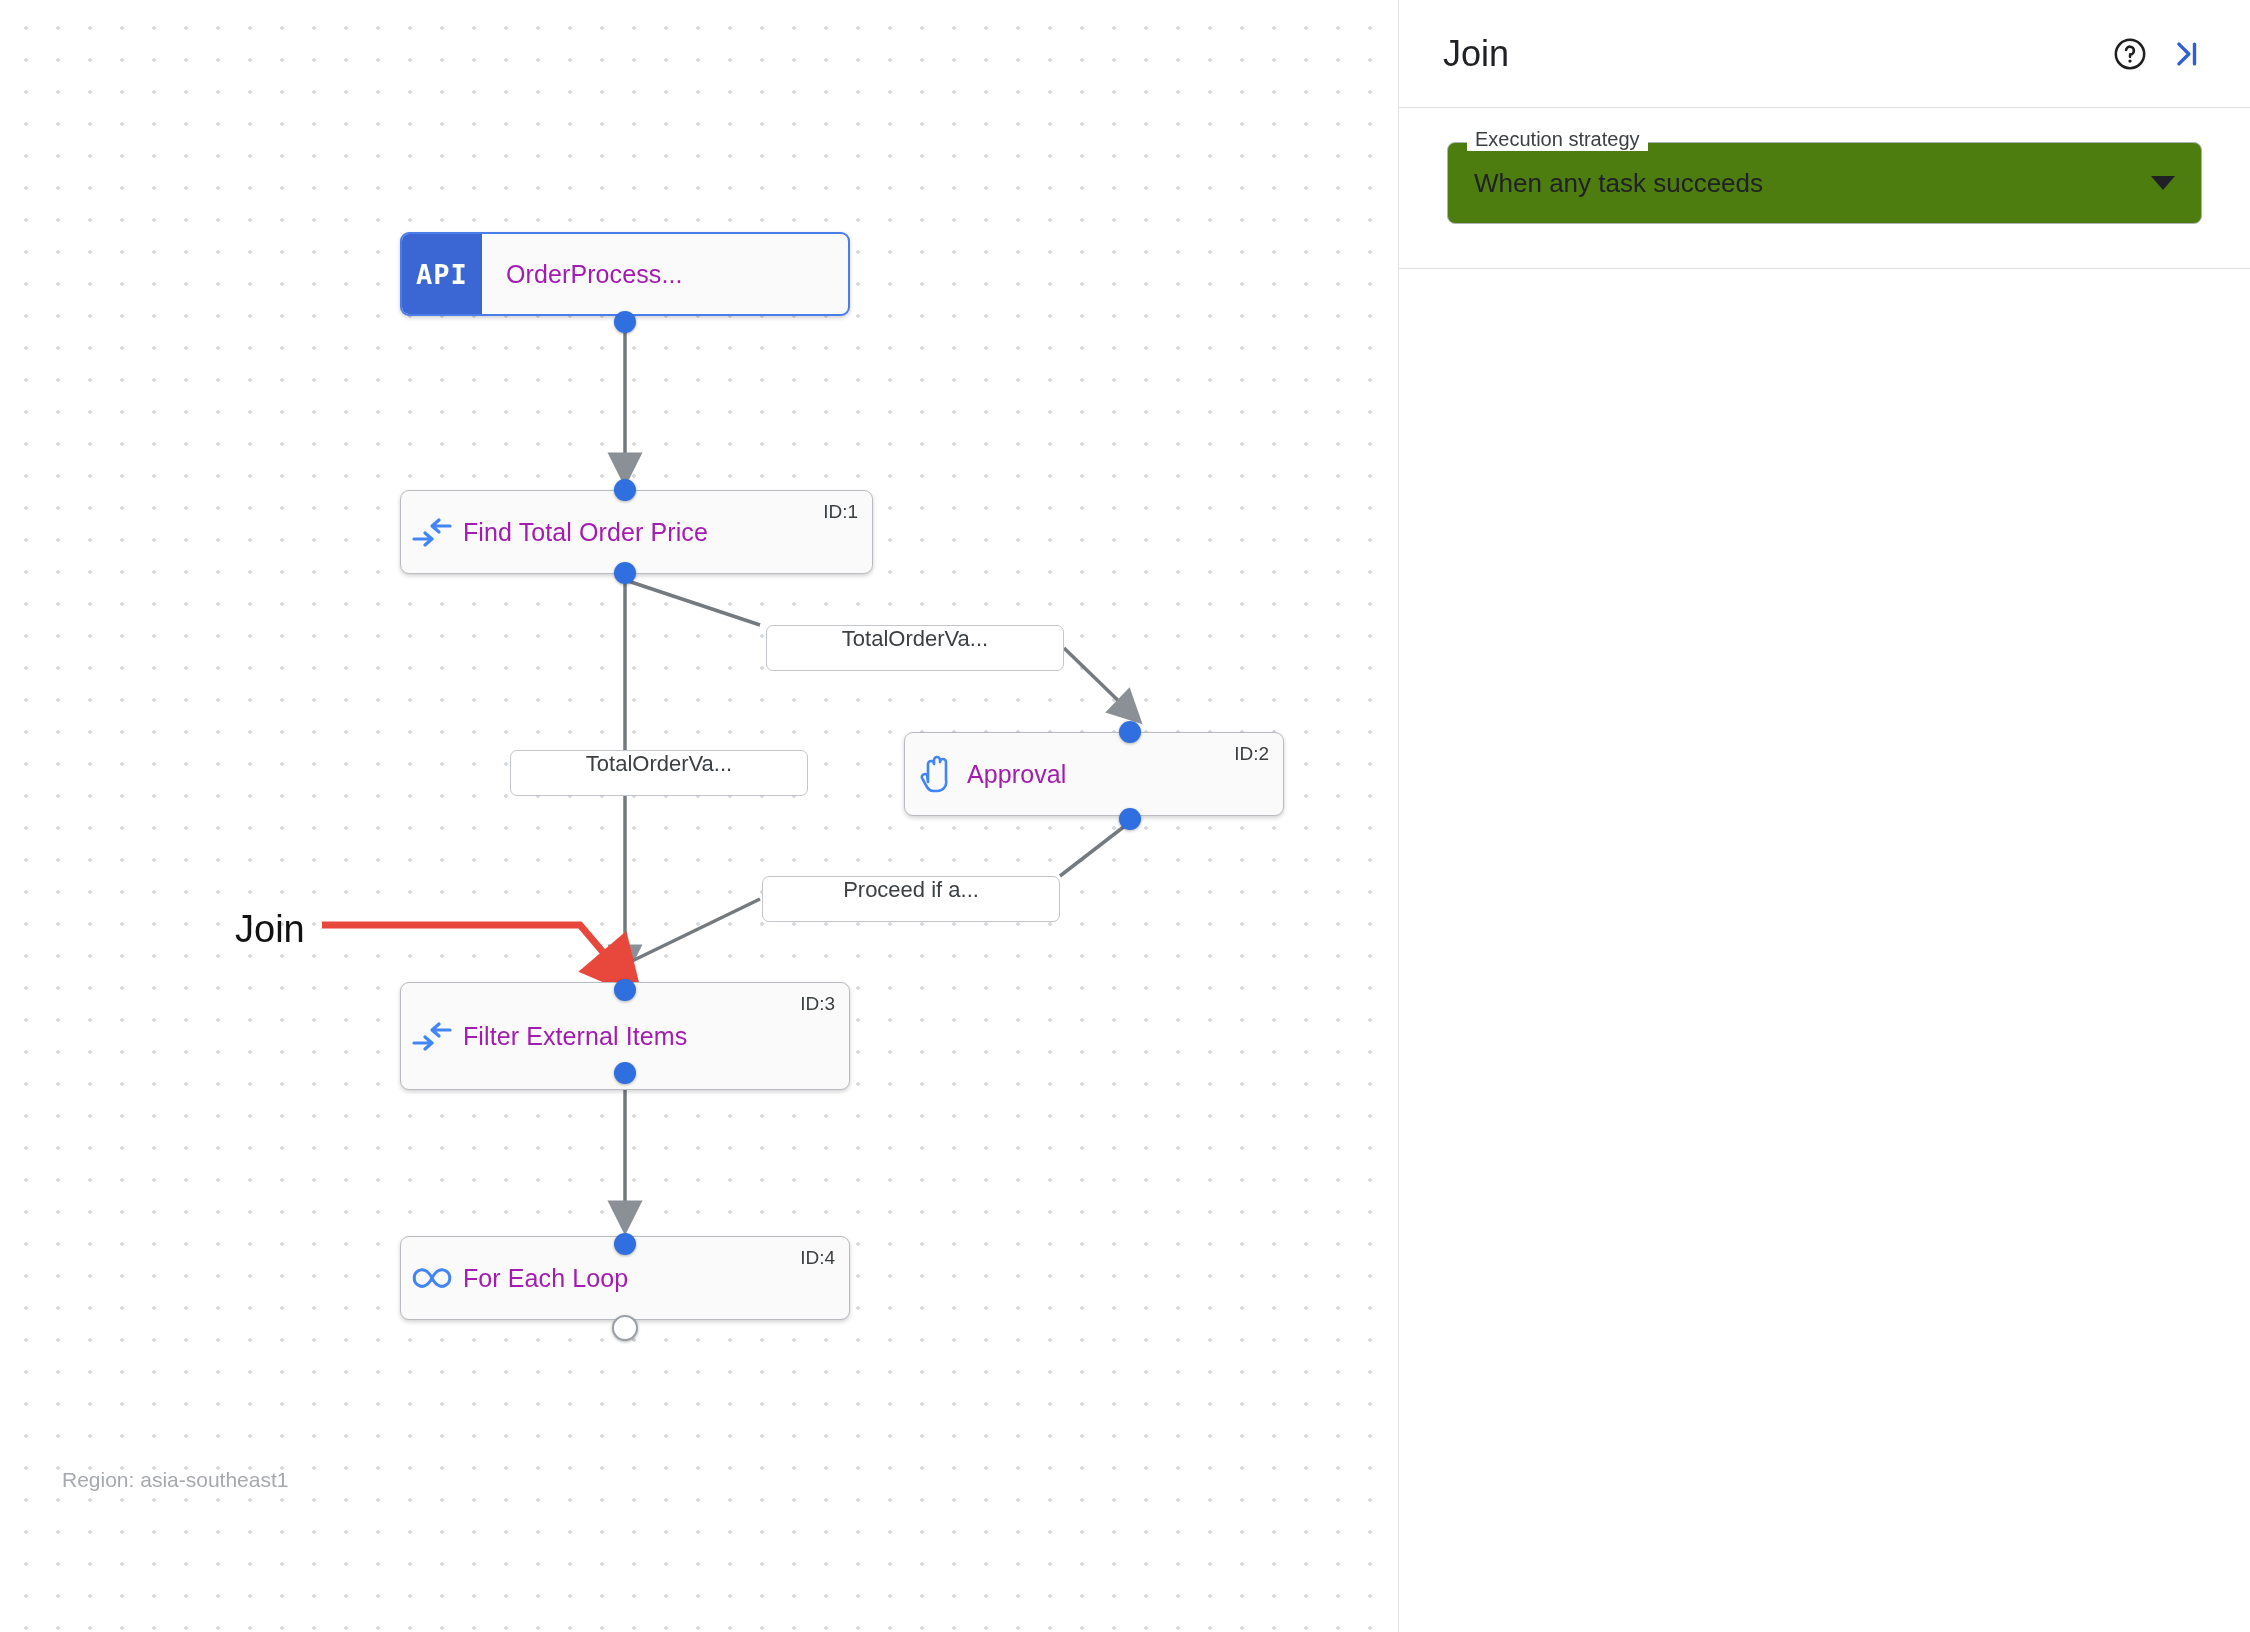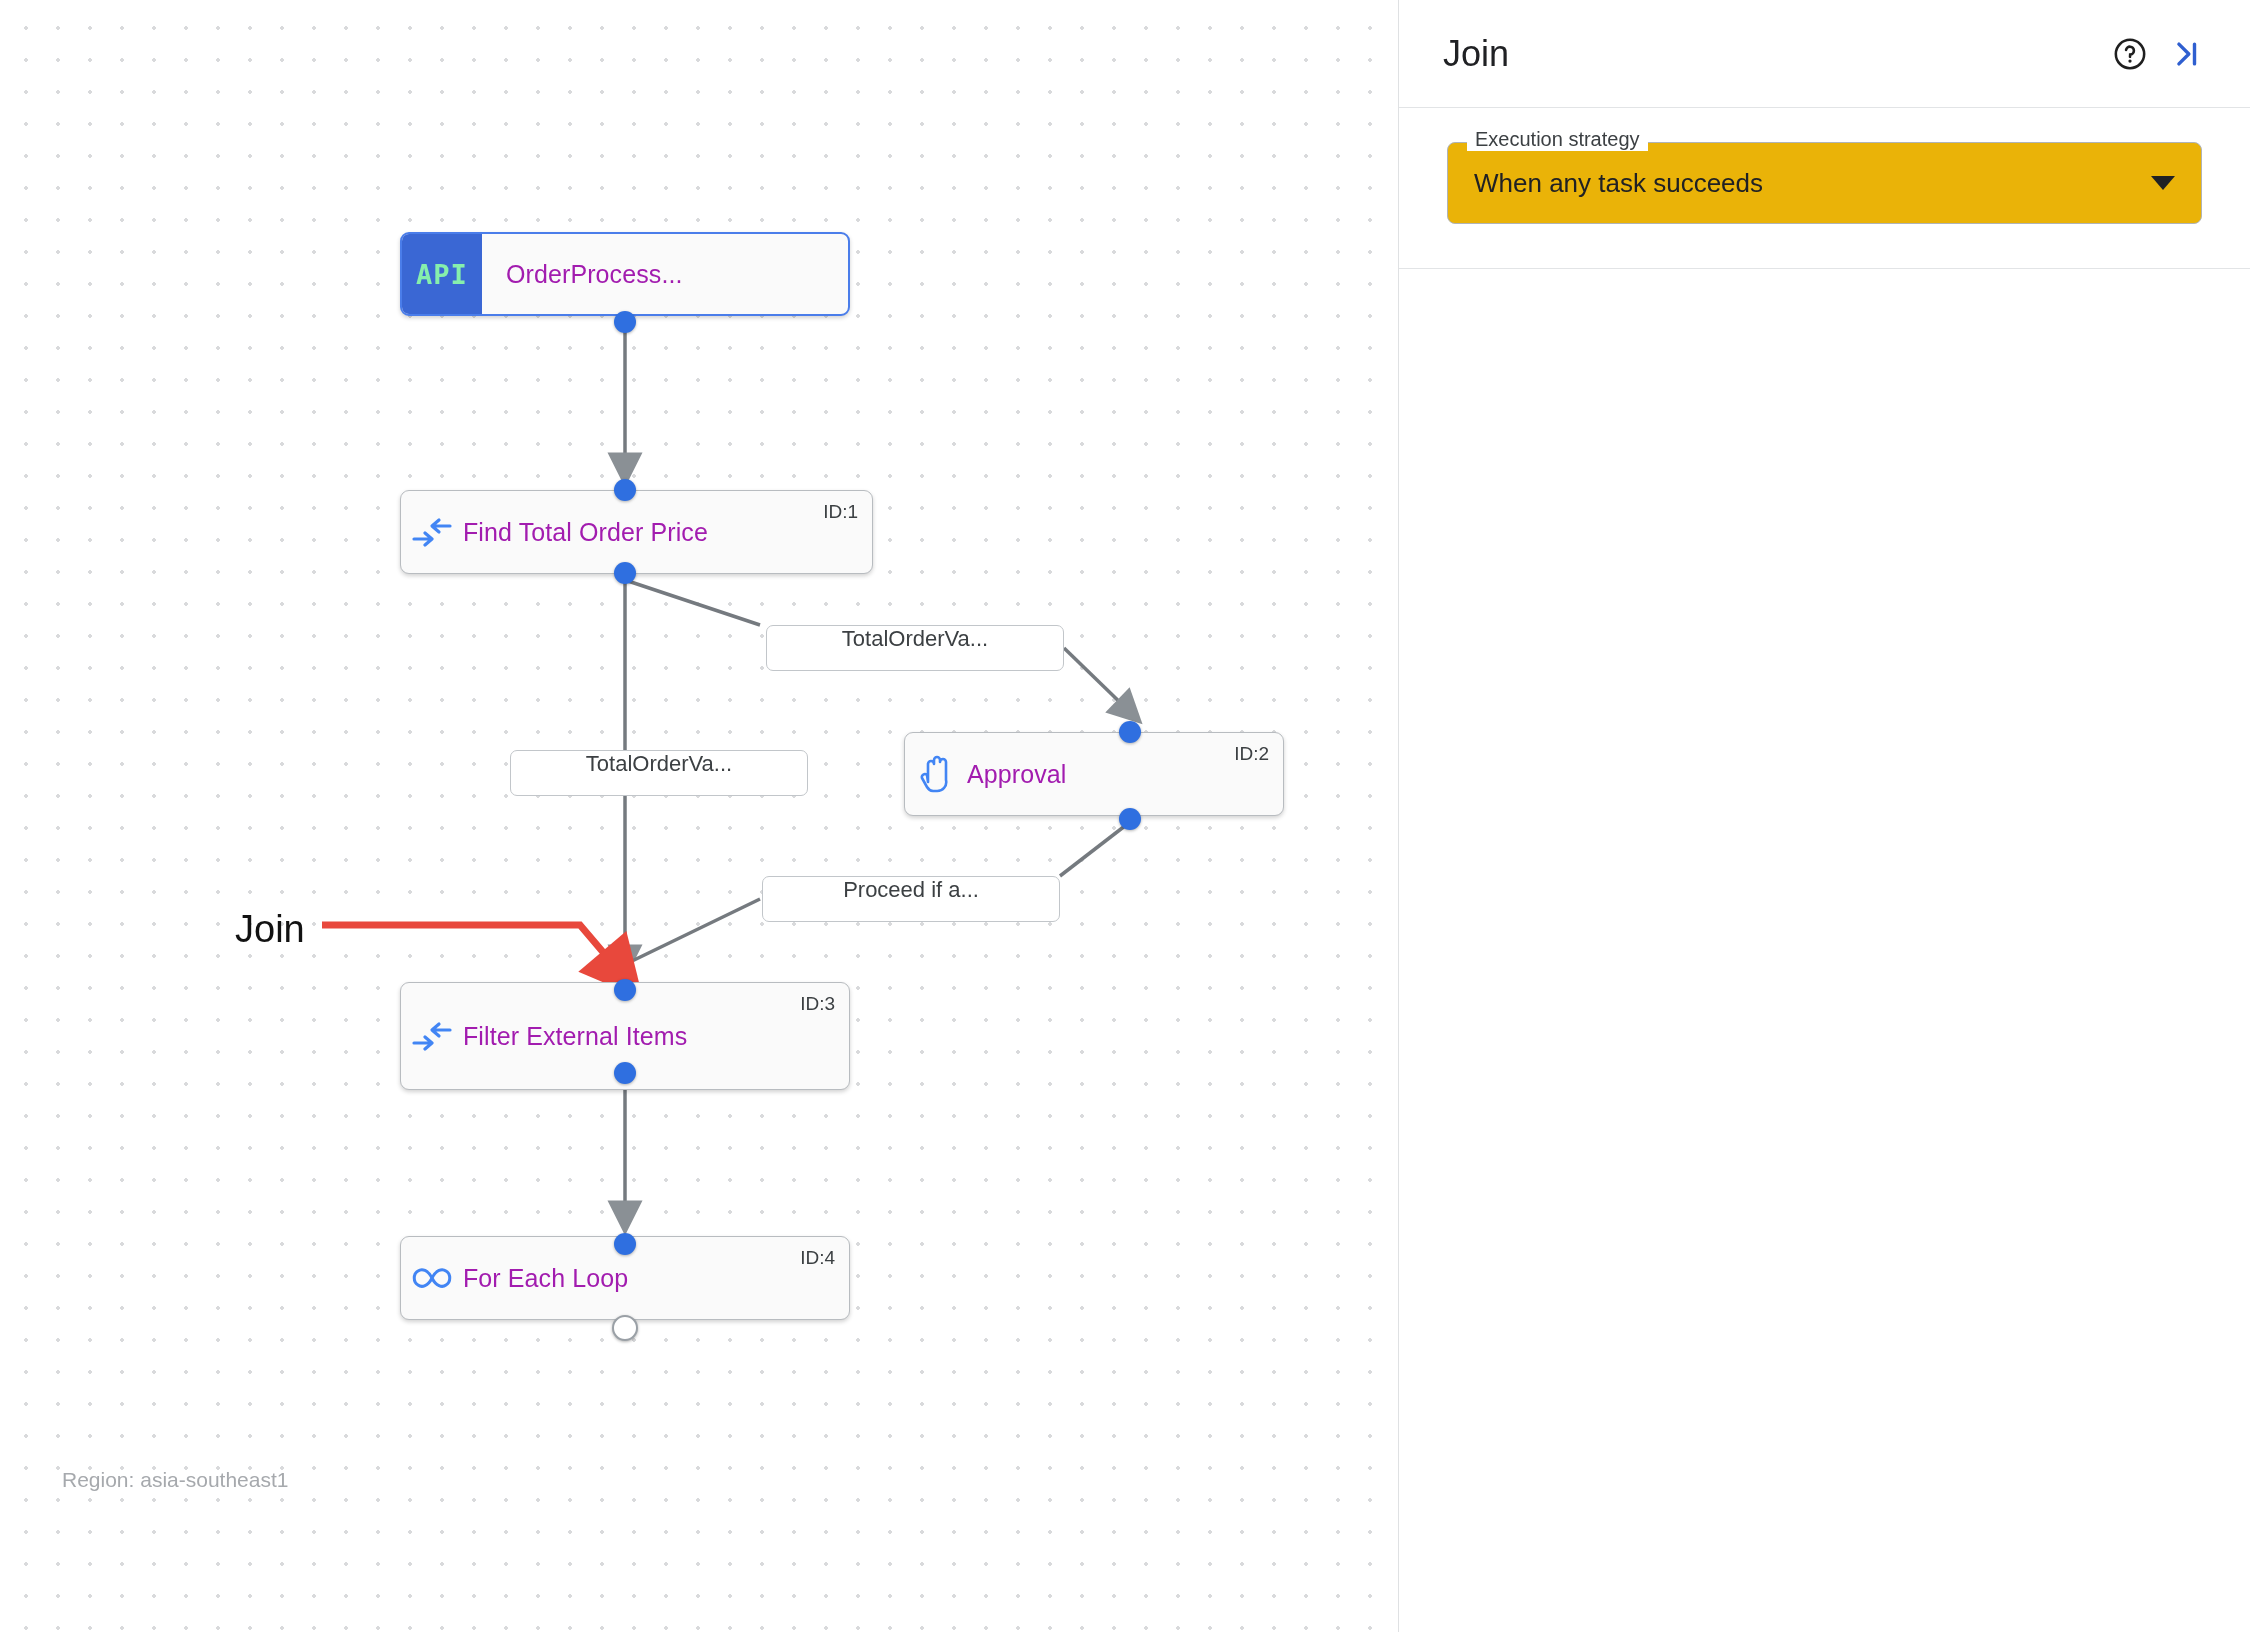--- a/index.html
+++ b/index.html
@@ -49,21 +49,21 @@
     font-size:19px;color:#3c4043;font-weight:400;
   }
   .node-icon{
     width:62px;display:flex;align-items:center;justify-content:center;flex:0 0 62px;
   }
   .api-badge{
     width:80px;height:100%;
     background:#3a67d4;
     border-radius:7px 0 0 7px;
     display:flex;align-items:center;justify-content:center;
-    color:#86efac;font-size:27px;font-weight:bold;
+    color:#ffffff;font-size:27px;font-weight:bold;
     font-family:"DejaVu Sans Mono", monospace;letter-spacing:1px;
     flex:0 0 80px;
   }
 
   
   .dot{
     position:absolute;width:22px;height:22px;border-radius:50%;
     background:#2f6fe0;box-shadow:0 1px 3px rgba(0,0,0,.3);
     transform:translate(-50%,-50%);
   }
@@ -113,21 +113,21 @@
     margin-bottom:38px;
   }
   .section-title{font-size:27px;font-weight:bold;color:#202124;}
   .chevron-btn{width:40px;height:40px;display:flex;align-items:center;justify-content:center;cursor:pointer;}
 
   
   .field{position:relative;}
   .field-box{
     border:1px solid #b0b4b8;border-radius:8px;height:82px;
     display:flex;align-items:center;padding:0 26px;box-sizing:border-box;
-    background:#eab308;cursor:pointer;
+    background:#4d7c0f;cursor:pointer;
   }
   .field-value{font-size:26px;color:#202124;flex:1;}
   .field-legend{
     position:absolute;left:20px;top:-14px;background:#ffffff;
     padding:0 8px;font-size:20px;color:#3c4043;
   }
   .caret{width:0;height:0;border-left:12px solid transparent;border-right:12px solid transparent;border-top:14px solid #202124;}
 </style>
 </head>
 <body>

